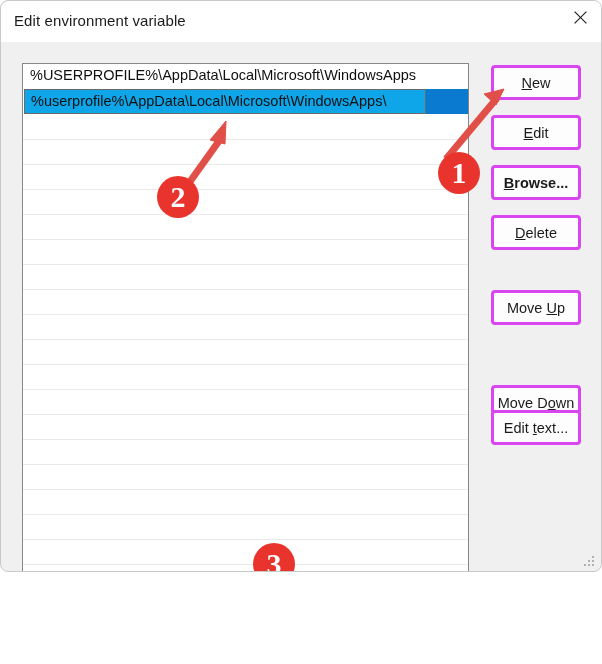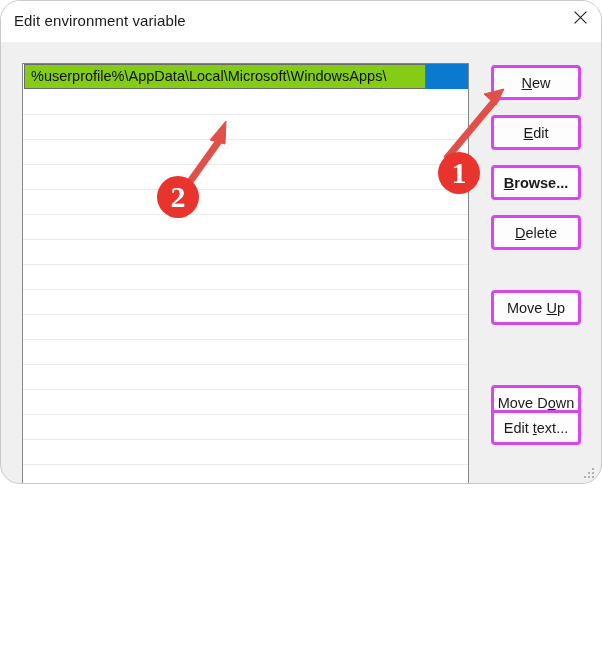--- a/index.html
+++ b/index.html
@@ -6,25 +6,25 @@
     margin: 0;
     padding: 0;
     background: #ffffff;
   }
   body {
     font-family: "Liberation Sans", sans-serif;
   }
   #window {
     position: relative;
     width: 602px;
-    height: 484px;
+    height: 572px;
     background: #f0f0f0;
     box-sizing: border-box;
     border: 1px solid #c9c9c9;
-    border-radius: 20px;
+    border-radius: 8px;
     overflow: hidden;
   }
   
   #titlebar {
     position: absolute;
     left: 0; top: 0;
     width: 602px;
     height: 41px;
     background: #ffffff;
     border-top-left-radius: 8px;
@@ -88,21 +88,21 @@
     box-sizing: border-box;
   }
   #edit-field {
     position: absolute;
     left: 1px;
     top: 0px;
     width: 402px;
     height: 25px;
     box-sizing: border-box;
     border: 1px solid #6b6b6b;
-    background: #84cc16;
+    background: #0ea5e9;
   }
   #edit-field-text {
     position: absolute;
     left: 6px;
     top: 3px;
     font-size: 14.5px;
     color: #101010;
     white-space: nowrap;
   }
   #edit-selection {
@@ -255,20 +255,23 @@
       <span>
         <svg width="13" height="13" viewBox="0 0 13 13">
           <line x1="0.6" y1="0.6" x2="12.4" y2="12.4" stroke="#1b1b1b" stroke-width="1.1"></line>
           <line x1="12.4" y1="0.6" x2="0.6" y2="12.4" stroke="#1b1b1b" stroke-width="1.1"></line>
         </svg>
       </span>
     </div>
   </div>
 
   <div id="listbox">
+    <div class="list-row first-row">
+      <span class="row-text">%USERPROFILE%\AppData\Local\Microsoft\WindowsApps</span>
+    </div>
     <div id="editing-row">
       <div id="edit-field">
         <span id="edit-field-text">%userprofile%\AppData\Local\Microsoft\WindowsApps\</span>
       </div>
       <div id="edit-selection"></div>
     </div>
     <div id="empty-rows">
         <div class="list-row"></div>
         <div class="list-row"></div>
         <div class="list-row"></div>

